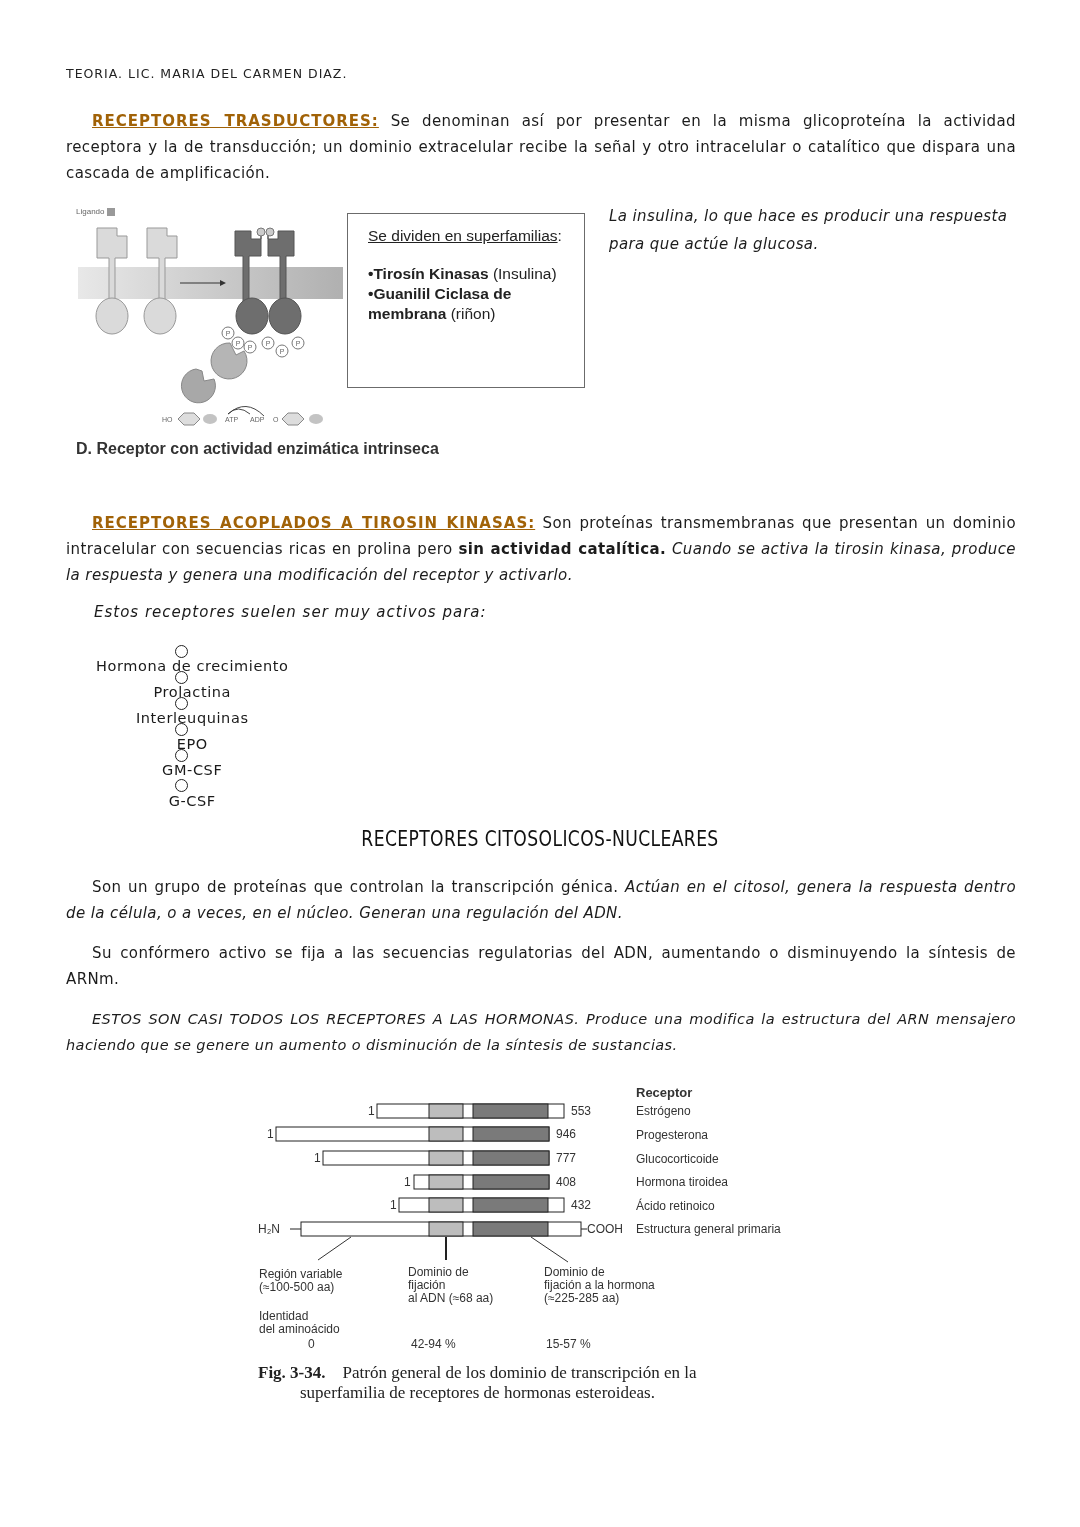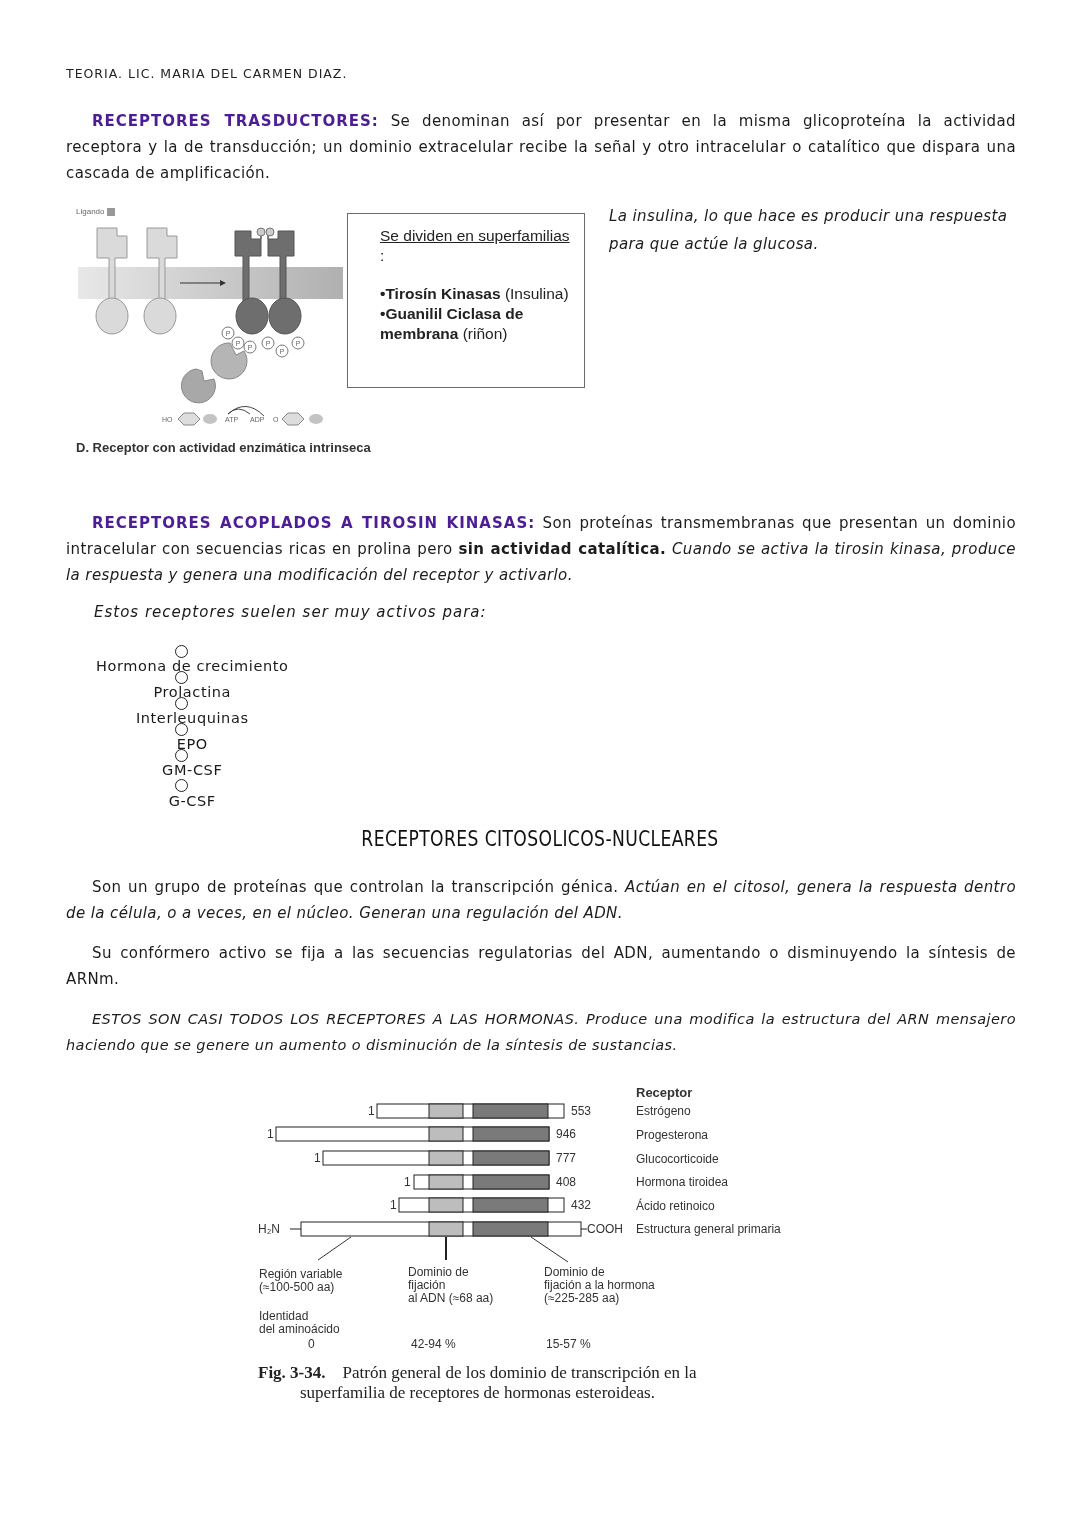--- a/index.html
+++ b/index.html
@@ -3,30 +3,30 @@
   <meta charset="utf-8">
   <style>
     * { box-sizing: border-box; margin: 0; padding: 0; }
     html, body { width: 1080px; height: 1527px; background: #ffffff; overflow: hidden; }
     body { position: relative; font-family: "DejaVu Sans", sans-serif; color: #1a1a1a; }
     .abs { position: absolute; }
     .hand { font-family: "DejaVu Sans", sans-serif; letter-spacing: 0.4px; }
     .header-line { left: 66px; top: 66px; font-size: 12.5px; letter-spacing: 1px; color: #222; }
     .para { left: 66px; width: 950px; font-size: 15px; line-height: 26px; color: #1c1c1c; text-align: justify; }
     .para .indent { display: inline-block; width: 26px; }
-    .green { color: #4c1d95; font-weight: bold; letter-spacing: 1px; }
+    .green { color: #a16207; font-weight: bold; letter-spacing: 1px; text-decoration: underline; }
     .it { font-style: italic; }
     .b { font-weight: bold; }
 
     
     .fig1 { left: 70px; top: 203px; width: 280px; height: 255px; }
-    .fig1-caption { left: 76px; top: 440px; font-size: 13px; font-weight: bold; color: #333; font-family: "Liberation Sans", sans-serif; text-align: right; }
+    .fig1-caption { left: 76px; top: 440px; font-size: 16px; font-weight: bold; color: #333; font-family: "Liberation Sans", sans-serif; text-align: right; }
     .ligando { left: 76px; top: 207px; font-size: 8px; color: #666; font-family: "Liberation Sans", sans-serif; }
 
-    .box { left: 347px; top: 213px; width: 238px; height: 175px; border: 1.5px solid #6b6b6b; padding: 12px 12px 10px 32px; font-family: "Liberation Sans", sans-serif; font-size: 15.5px; line-height: 20px; color: #222; }
+    .box { left: 347px; top: 213px; width: 238px; height: 175px; border: 1.5px solid #6b6b6b; padding: 12px 12px 10px 20px; font-family: "Liberation Sans", sans-serif; font-size: 15.5px; line-height: 20px; color: #222; }
     .box .title { text-decoration: underline; margin-bottom: 18px; }
 
     .side-note { left: 609px; top: 202px; width: 420px; font-size: 15px; line-height: 28px; font-style: italic; color: #1c1c1c; }
 
     .list { left: 96px; top: 645px; }
     .list-item { display: flex; align-items: center; height: 26px; font-size: 14.5px; letter-spacing: 0.6px; flex-direction: column; }
     .bullet { width: 13px; height: 13px; border: 1.6px solid #222; border-radius: 50%; margin-right: 22px; flex-shrink: 0; }
 
     .section-title { left: 0; width: 1080px; top: 826px; text-align: center; font-size: 22px; letter-spacing: 0.5px; transform: scaleX(0.78); color: #111; }
 

